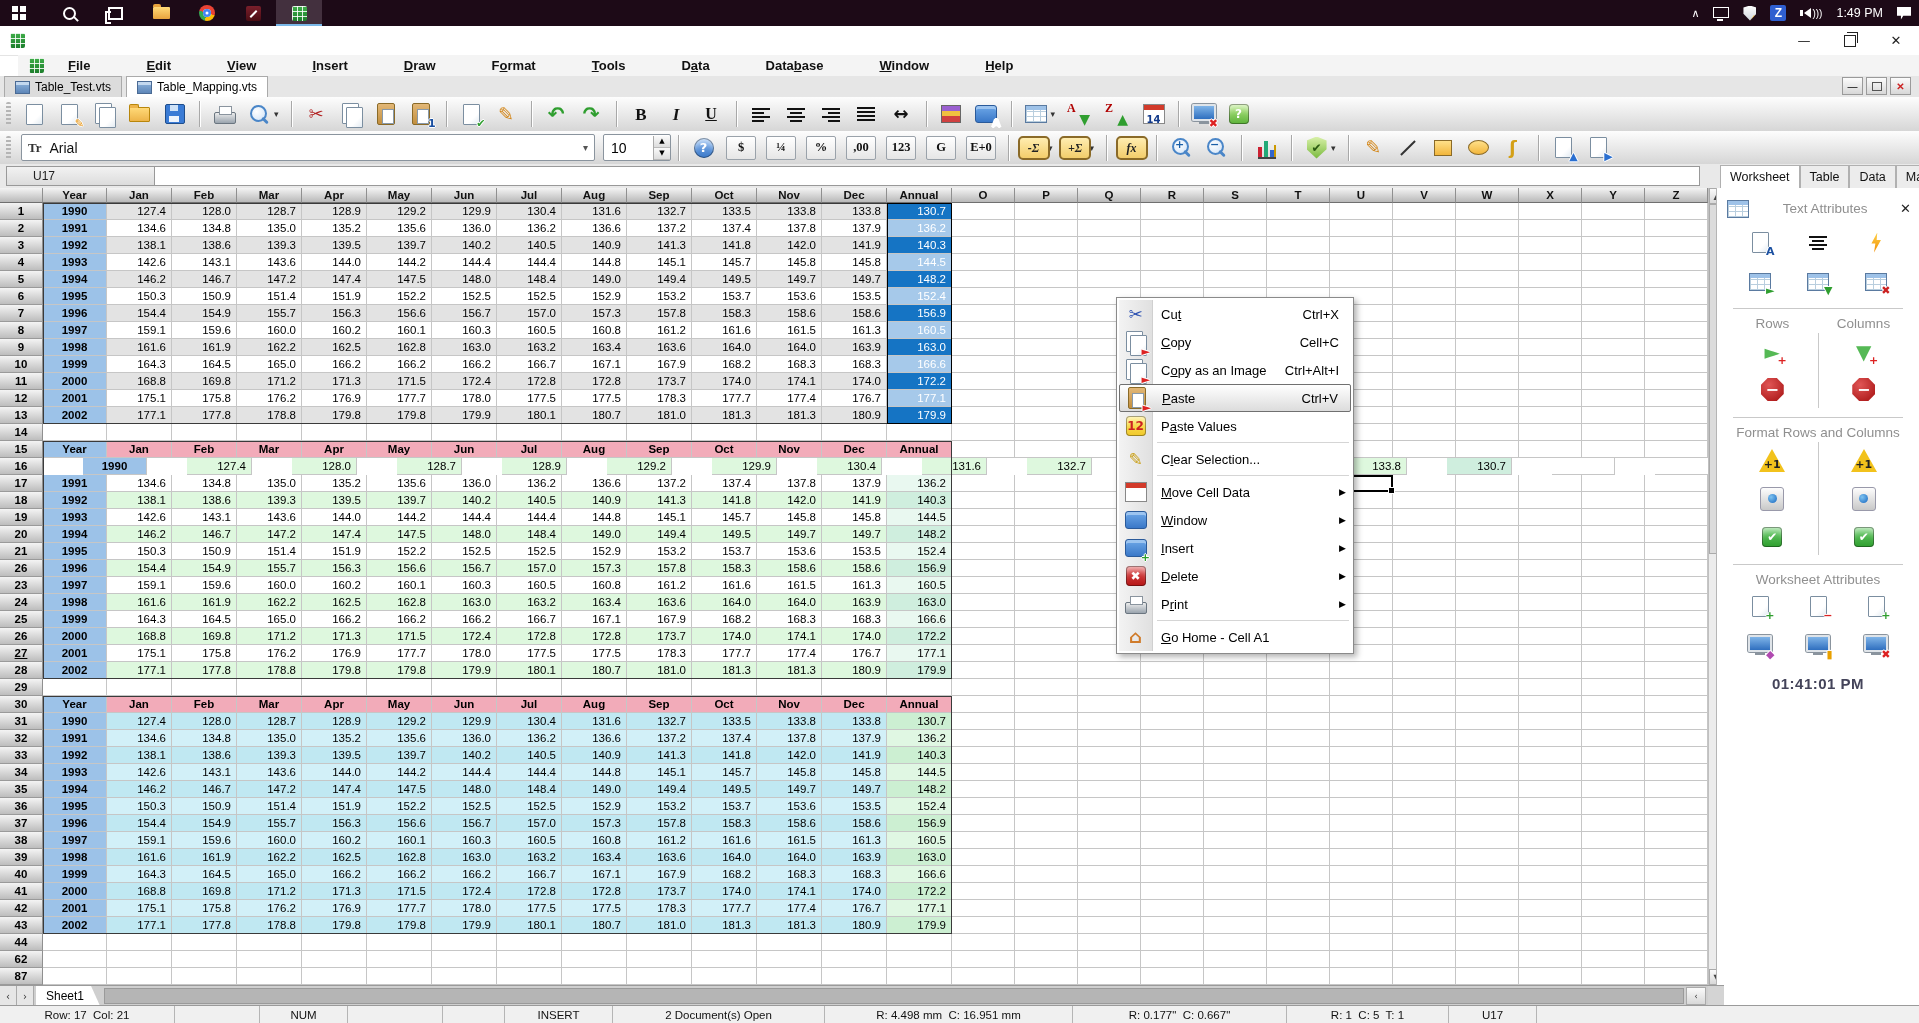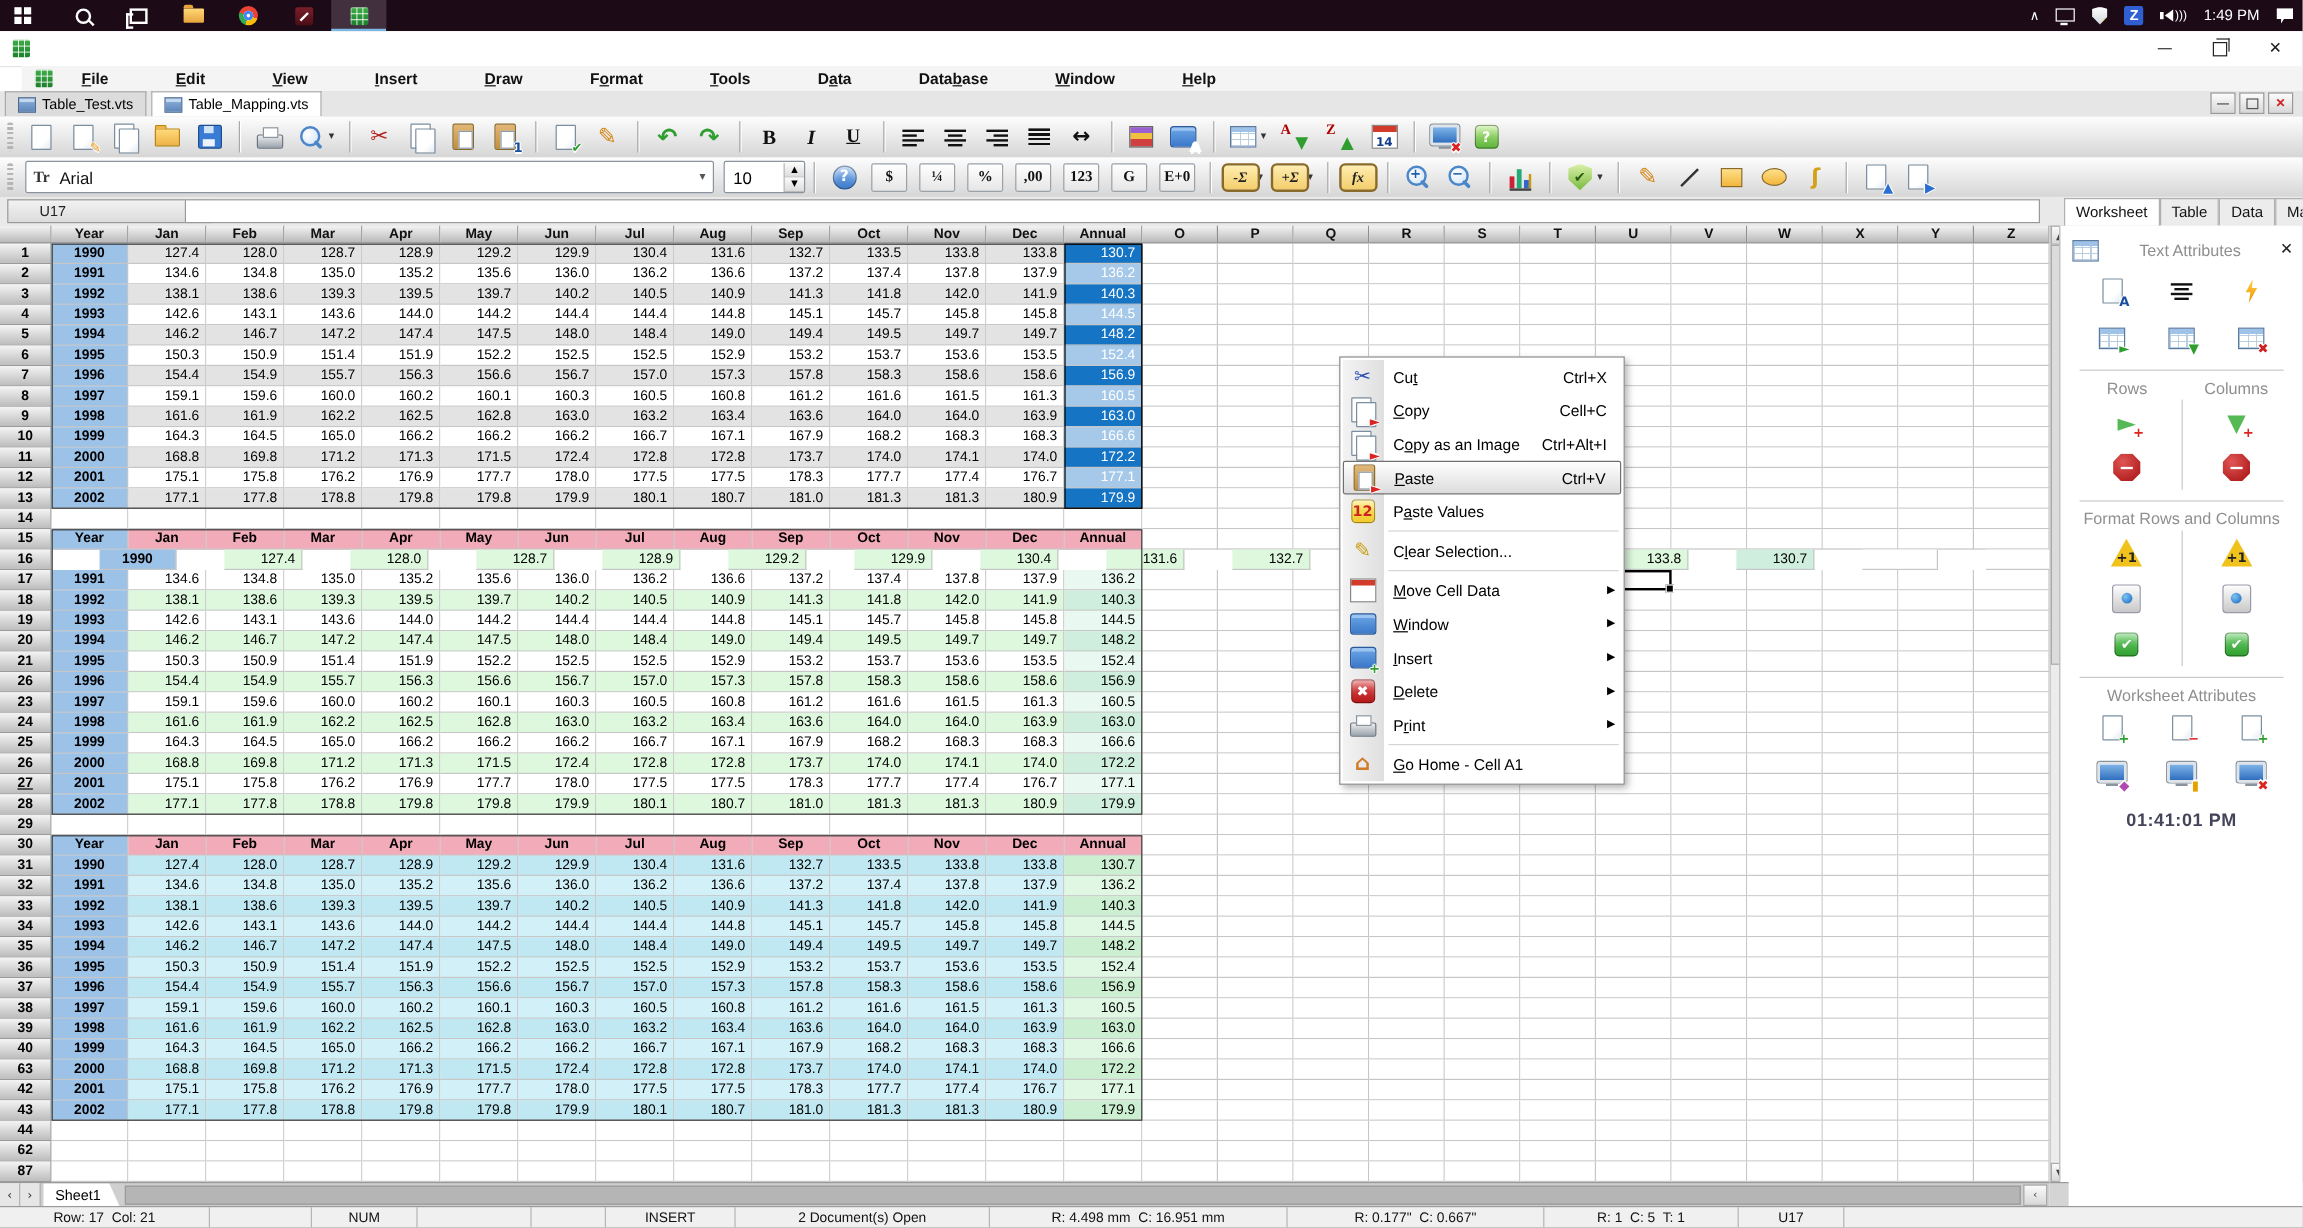--- a/index.html
+++ b/index.html
@@ -1792,21 +1792,21 @@
         <div class="cell" style="width: 63px;"></div>
         <div class="cell" style="width: 63px;"></div>
         <div class="cell" style="width: 63px;"></div>
         <div class="cell" style="width: 63px;"></div>
         <div class="cell" style="width: 63px;"></div>
         <div class="cell" style="width: 63px;"></div>
         <div class="cell" style="width: 63px;"></div>
         <div class="cell" style="width: 63px;"></div>
       </div>
       <div class="grow" style="top: 695px;">
-        <div class="cell rh" style="width: 43px;">63</div>
+        <div class="cell rh" style="width: 43px;">41</div>
         <div class="cell c-year" style="width: 64px;">2000</div>
         <div class="cell bg-cy1" style="width: 65px;">168.8</div>
         <div class="cell bg-cy1" style="width: 65px;">169.8</div>
         <div class="cell bg-cy1" style="width: 65px;">171.2</div>
         <div class="cell bg-cy1" style="width: 65px;">171.3</div>
         <div class="cell bg-cy1" style="width: 65px;">171.5</div>
         <div class="cell bg-cy1" style="width: 65px;">172.4</div>
         <div class="cell bg-cy1" style="width: 65px;">172.8</div>
         <div class="cell bg-cy1" style="width: 65px;">172.8</div>
         <div class="cell bg-cy1" style="width: 65px;">173.7</div>

